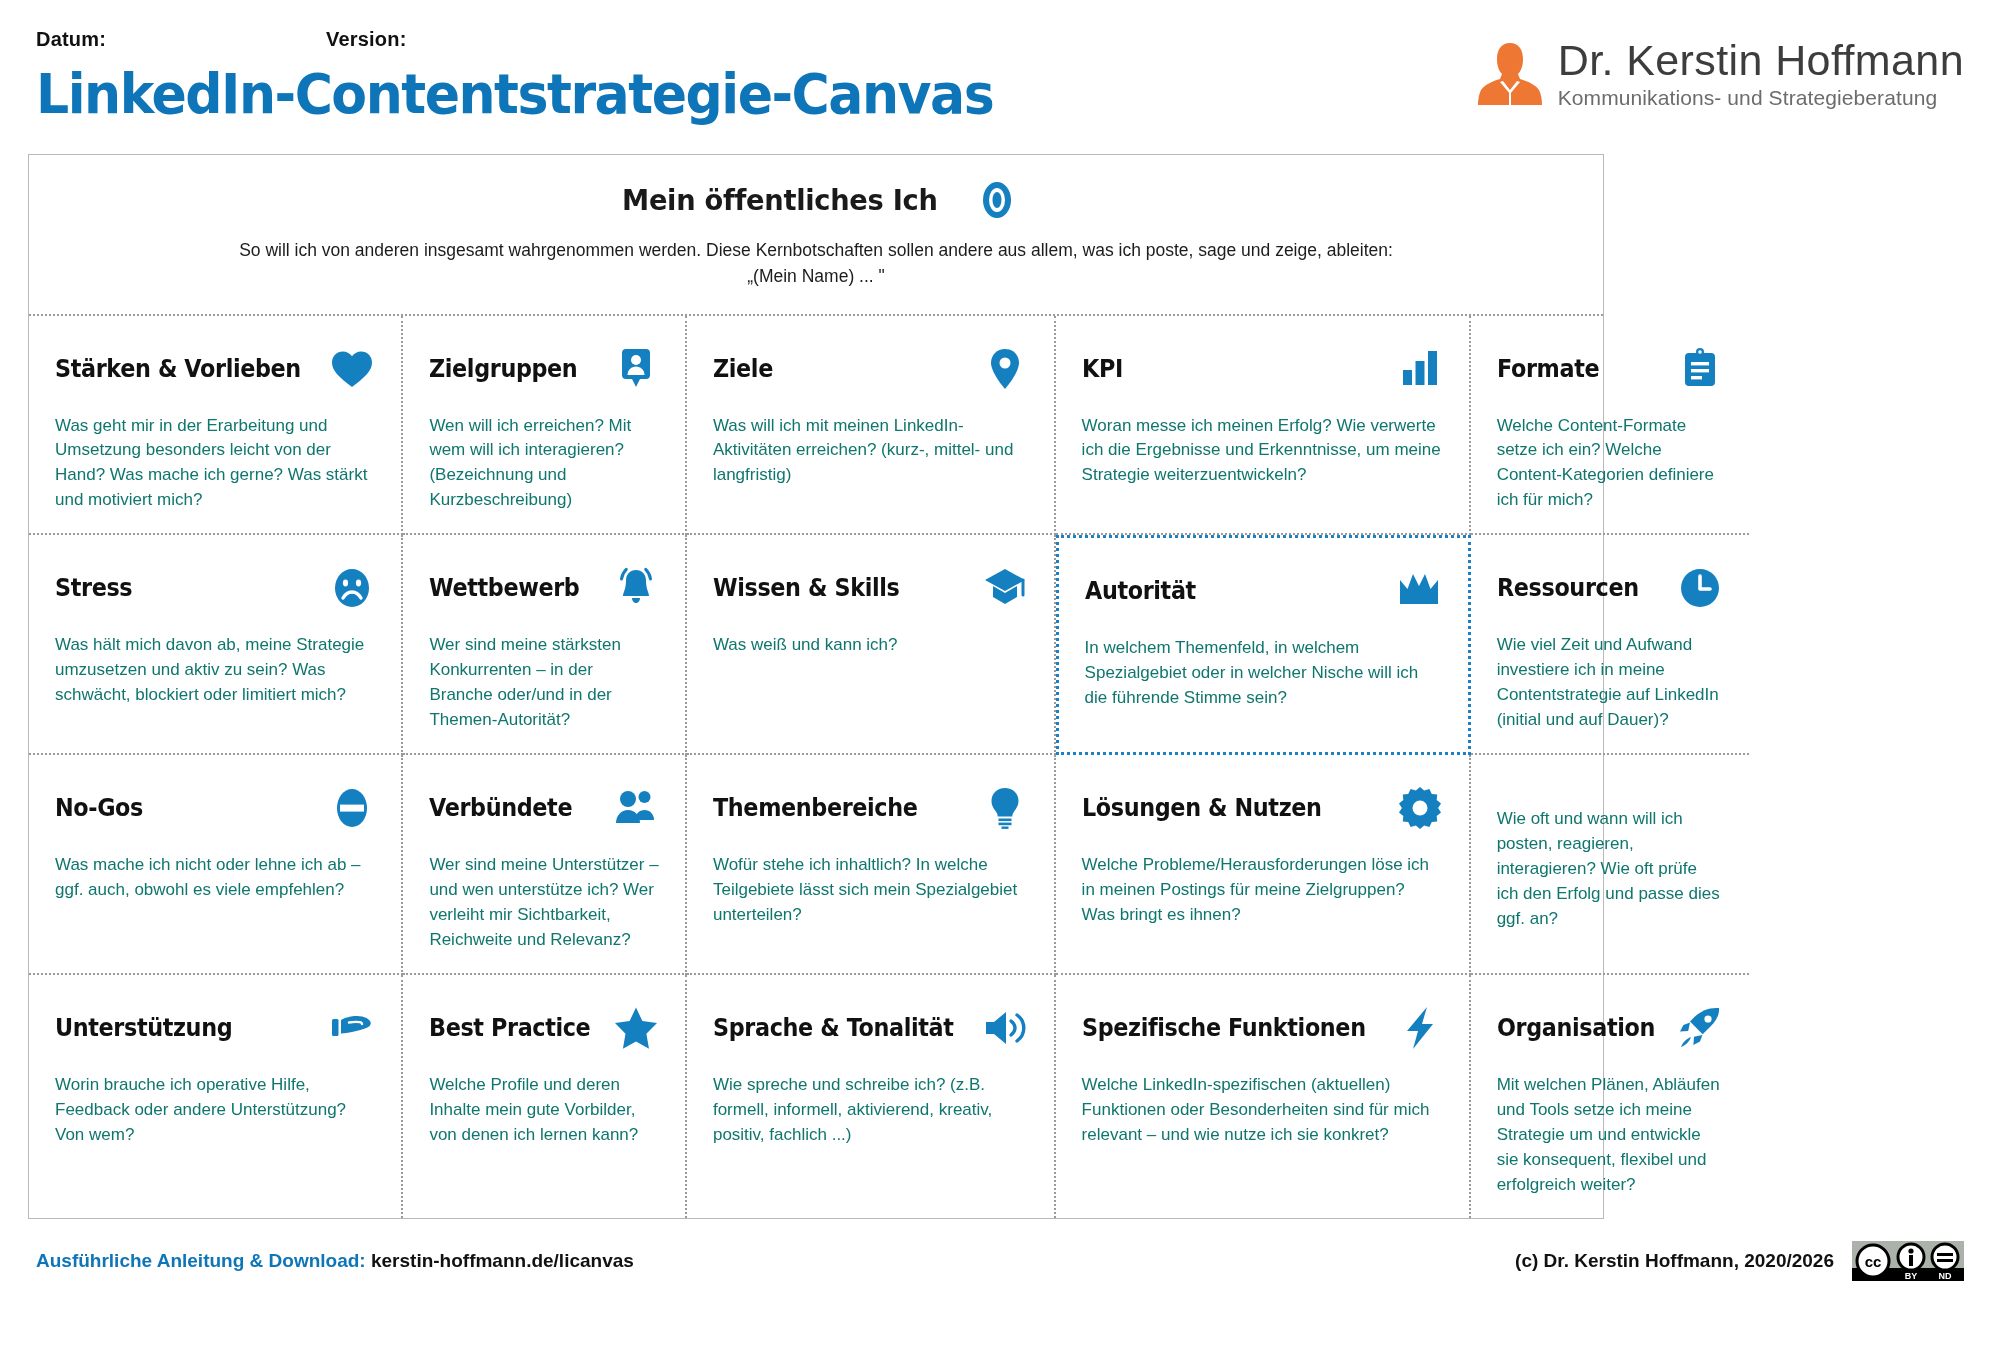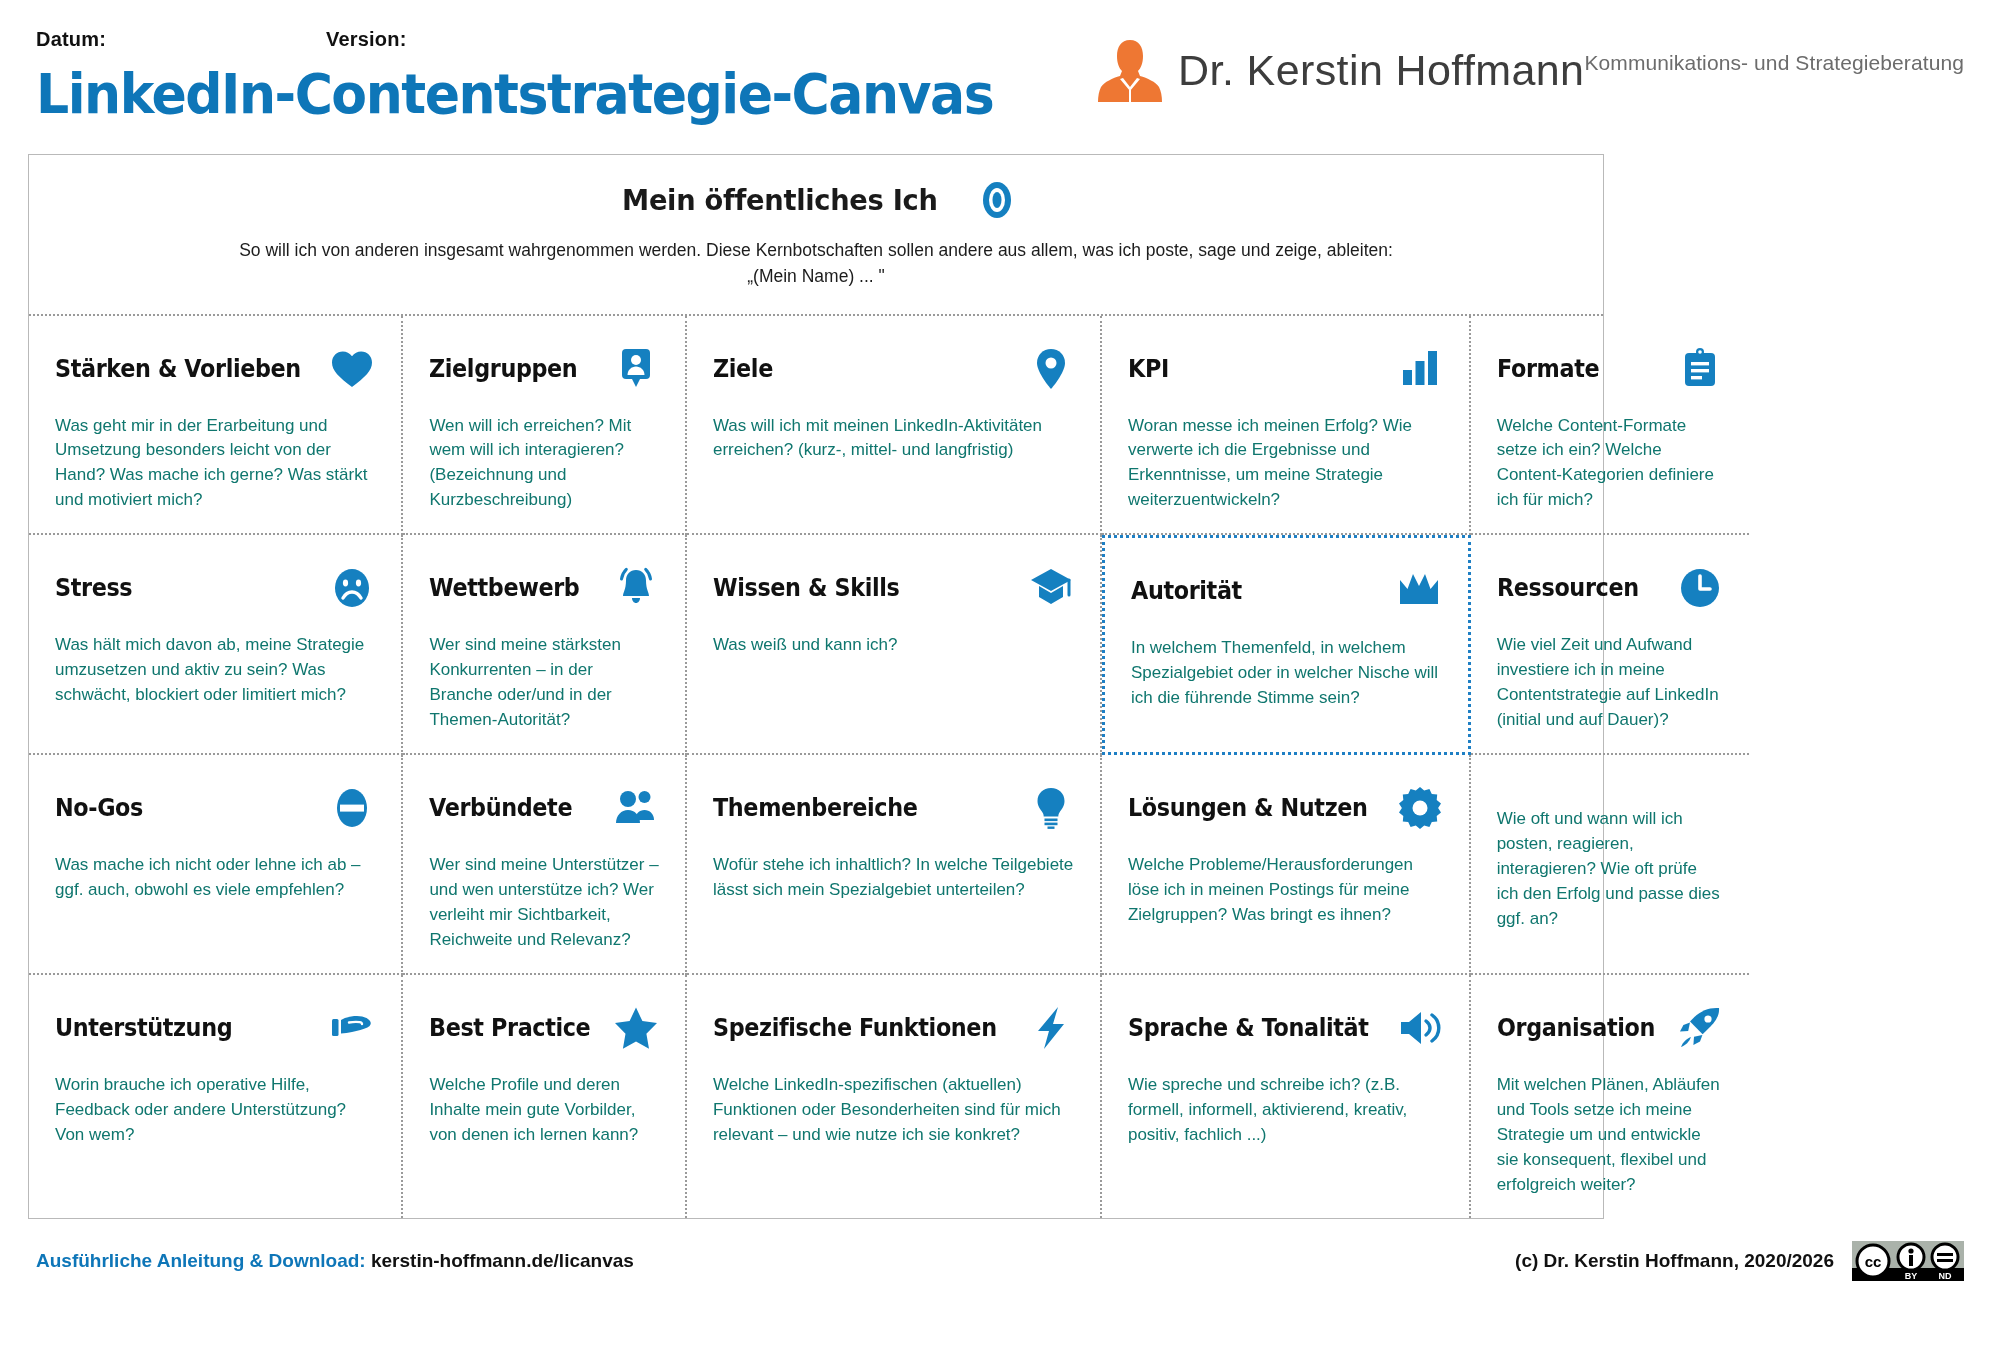--- a/index.html
+++ b/index.html
@@ -18,21 +18,21 @@
   .meta-version { width: 300px; }
   .main-title {
     margin-top: 14px;
     font-size: 56px; font-weight: 800; letter-spacing: -1.6px;
     color: #0e76b8; line-height: 1.05;
     font-family: "DejaVu Sans", sans-serif;
     transform: scaleX(.93); transform-origin: left center;
   }
   .logo { position: absolute; right: 8px; top: 38px; display: flex; align-items: center; gap: 14px; }
   .logo-mark { width: 68px; height: 66px; flex: 0 0 auto; }
-  .logo-text { display: flex; flex-direction: row; justify-content: center; }
+  .logo-text { display: flex; flex-direction: column; justify-content: center; }
   .logo-name { font-size: 43px; color: #3d3d3d; letter-spacing: .4px; line-height: 1.05;
                font-family: "Liberation Sans", sans-serif; font-weight: 400; }
   .logo-sub { font-size: 21px; color: #6c6c6c; letter-spacing: .1px; margin-top: 3px; font-weight: 400; }
 
   
   .canvas { border: 1px solid #b9b9b9; margin: 4px 0 0 0; width: 1576px; }
   .banner { border-bottom: 2px dotted #9a9a9a; padding: 22px 0 24px 0; }
   .banner-title-row { display: flex; align-items: center; justify-content: center; gap: 26px; }
   .banner-title { font-size: 29px; font-weight: 800; color: #1a1a1a; letter-spacing: -.3px;
                   font-family: "DejaVu Sans", sans-serif; transform: scaleX(.94); }
@@ -314,41 +314,41 @@
             <span class="cell-icon">
               <svg viewBox="0 0 46 46" width="46" height="46">
                 <path d="M23 2.5l6.4 13.6 14.6 2-10.6 10.6 2.6 15L23 36.6 9.9 43.7l2.6-15L2 18.1l14.6-2z" fill="#1580c0"></path>
               </svg>
             </span>
           </div>
           <div class="cell-body">Welche Profile und deren Inhalte mein gute Vorbilder, von denen ich lernen kann?</div>
         </div>
         <div class="cell last-row">
           <div class="cell-head">
-            <span class="cell-title">Spezifische Funktionen</span>
-            <span class="cell-icon">
-              <svg viewBox="0 0 46 46" width="46" height="46">
-                <path d="M30 2L10 26h11l-5 18 20-25H25z" fill="#1580c0"></path>
-              </svg>
-            </span>
-          </div>
-          <div class="cell-body">Welche LinkedIn-spezifischen (aktuellen) Funktionen oder Besonderheiten sind für mich relevant – und wie nutze ich sie konkret?</div>
-        </div>
-        <div class="cell last-row">
-          <div class="cell-head">
             <span class="cell-title">Sprache &amp; Tonalität</span>
             <span class="cell-icon">
               <svg viewBox="0 0 46 46" width="46" height="46">
                 <path d="M4 17h8L24 7v32L12 29H4z" fill="#1580c0"></path>
                 <path d="M29 16c2.6 2 4 4.3 4 7s-1.4 5-4 7" stroke="#1580c0" stroke-width="3.4" fill="none" stroke-linecap="round"></path>
                 <path d="M35 10c4.4 3.2 6.8 7.6 6.8 13S39.4 32.8 35 36" stroke="#1580c0" stroke-width="3.4" fill="none" stroke-linecap="round"></path>
               </svg>
             </span>
           </div>
           <div class="cell-body">Wie spreche und schreibe ich? (z.B. formell, informell, aktivierend, kreativ, positiv, fachlich ...)</div>
+        </div>
+        <div class="cell last-row">
+          <div class="cell-head">
+            <span class="cell-title">Spezifische Funktionen</span>
+            <span class="cell-icon">
+              <svg viewBox="0 0 46 46" width="46" height="46">
+                <path d="M30 2L10 26h11l-5 18 20-25H25z" fill="#1580c0"></path>
+              </svg>
+            </span>
+          </div>
+          <div class="cell-body">Welche LinkedIn-spezifischen (aktuellen) Funktionen oder Besonderheiten sind für mich relevant – und wie nutze ich sie konkret?</div>
         </div>
         <div class="cell last-row">
           <div class="cell-head">
             <span class="cell-title">Organisation</span>
             <span class="cell-icon">
               <svg viewBox="0 0 46 46" width="46" height="46">
                 <path d="M42 3c-9-.8-18 2.4-24.6 9L13 16.6l12.6 12.6 4.6-4.4C36.8 18.2 42.8 12 42 3z" fill="#1580c0"></path>
                 <circle cx="31" cy="14" r="3.6" fill="#fff"></circle>
                 <path d="M13 17.6L6.4 20 3 26.6l8.2-.6z" fill="#1580c0"></path>
                 <path d="M25.4 30l-2.4 6.6L16.4 40l.6-8.2z" fill="#1580c0"></path>

